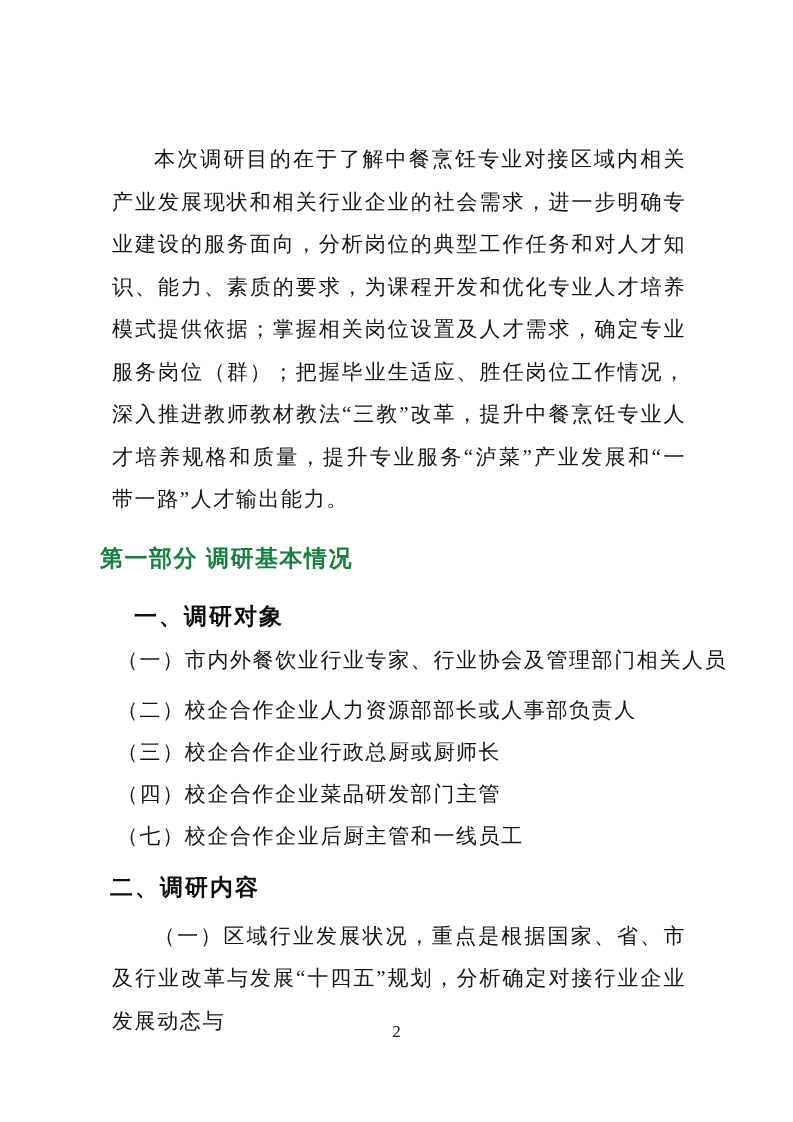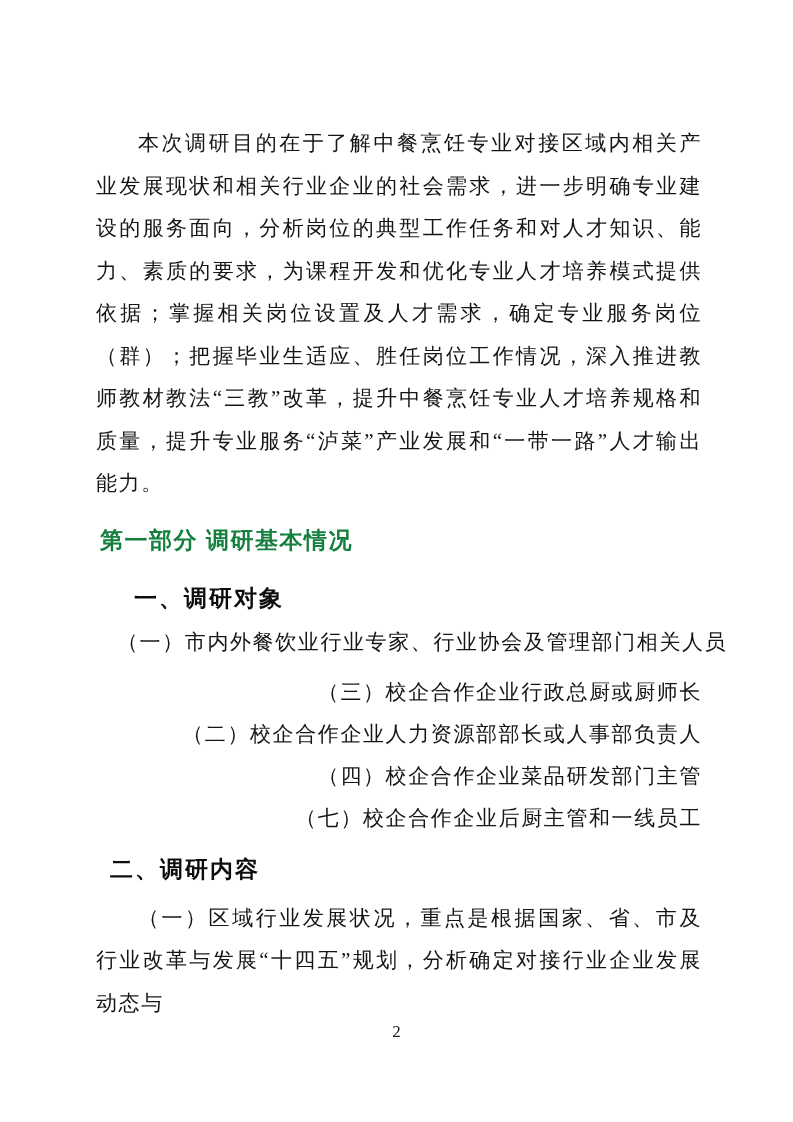--- a/index.html
+++ b/index.html
@@ -17,21 +17,21 @@
     overflow: hidden;
     box-sizing: border-box;
   }
   .content {
     position: absolute;
     left: 96px;
     top: 0;
     width: 606px;
   }
   .body-para {
-    margin: 0;
+    margin: 16px;
     font-size: 21px;
     line-height: 42.5px;
     letter-spacing: 1.6px;
     text-align: justify;
     text-justify: inter-character;
     text-indent: 2em;
     color: #151515;
   }
   .intro {
     padding-top: 122px;
@@ -56,21 +56,20 @@
   }
   .sub-title.first {
     margin-top: 16px;
   }
   .sub-title.second {
     margin-top: 9px;
     margin-left: 14px;
   }
   .list {
     margin-top: 2px;
-    text-align: right;
   }
   .list-item {
     padding-left: 21px;
     font-size: 21px;
     line-height: 42px;
     letter-spacing: 1.6px;
     color: #151515;
     white-space: nowrap;
   }
   .list-item.gap-after {
@@ -98,22 +97,22 @@
   <div class="content">
 
     <p class="body-para intro">本次调研目的在于了解中餐烹饪专业对接区域内相关产业发展现状和相关行业企业的社会需求，进一步明确专业建设的服务面向，分析岗位的典型工作任务和对人才知识、能力、素质的要求，为课程开发和优化专业人才培养模式提供依据；掌握相关岗位设置及人才需求，确定专业服务岗位（群）；把握毕业生适应、胜任岗位工作情况，深入推进教师教材教法“三教”改革，提升中餐烹饪专业人才培养规格和质量，提升专业服务“泸菜”产业发展和“一带一路”人才输出能力。</p>
 
     <h1 class="part-title">第一部分 调研基本情况</h1>
 
     <h2 class="sub-title first">一、调研对象</h2>
 
     <div class="list">
       <div class="list-item gap-after">（一）市内外餐饮业行业专家、行业协会及管理部门相关人员</div>
+      <div class="list-item">（二）校企合作企业人力资源部部长或人事部负责人</div>
       <div class="list-item">（三）校企合作企业行政总厨或厨师长</div>
-      <div class="list-item">（二）校企合作企业人力资源部部长或人事部负责人</div>
       <div class="list-item">（四）校企合作企业菜品研发部门主管</div>
       <div class="list-item">（七）校企合作企业后厨主管和一线员工</div>
     </div>
 
     <h2 class="sub-title second">二、调研内容</h2>
 
     <p class="body-para cont">（一）区域行业发展状况，重点是根据国家、省、市及行业改革与发展“十四五”规划，分析确定对接行业企业发展动态与</p>
 
   </div>
 

